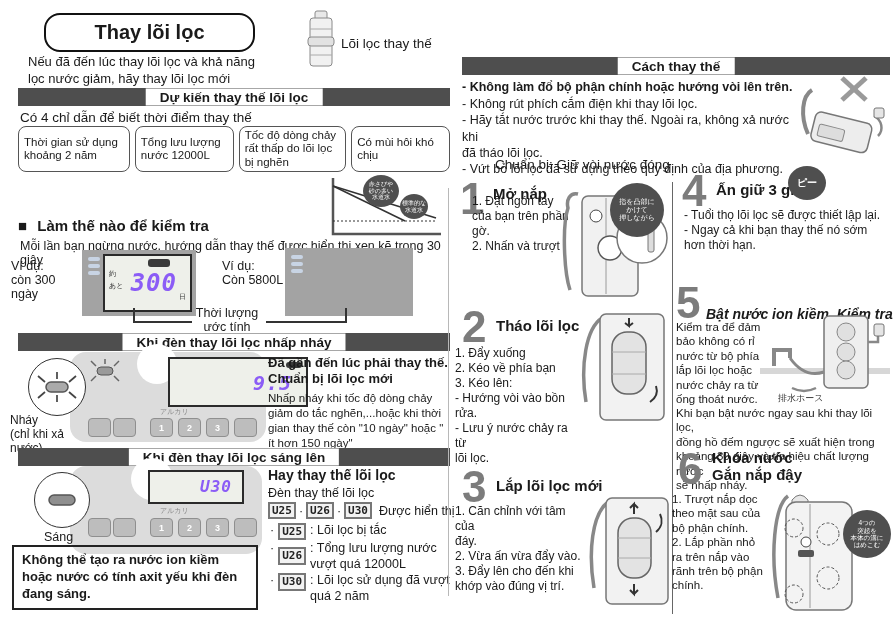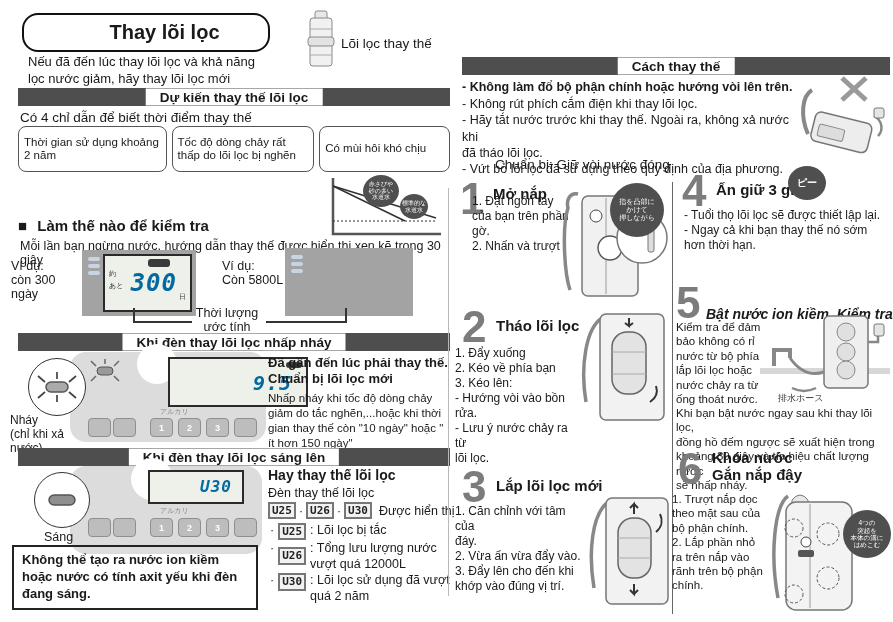--- a/index.html
+++ b/index.html
@@ -10,21 +10,21 @@
   .bar{position:absolute;height:18px;background:#4e4e4e;}
   .bar .lbl{position:absolute;left:50%;top:50%;transform:translate(-50%,-50%);
             background:#fff;padding:1px 14px;font-weight:bold;font-size:13.5px;white-space:nowrap;}
   .roundtitle{border:2px solid #111;border-radius:16px;display:flex;align-items:center;
               justify-content:center;font-weight:bold;font-size:20px;}
   .ind{border:1.5px solid #555;border-radius:8px;font-size:11.5px;padding:2px 5px;
        display:flex;align-items:center;line-height:1.15;}
   .lcd-outer{position:absolute;background:#a3a3a3;display:flex;padding:4px;gap:3px;}
   .lcd{flex:1;background:#eef0ea;border:2px solid #2a2a2a;position:relative;}
   .lcd-val{position:absolute;font-family:"DejaVu Sans Mono",monospace;font-weight:bold;
-           font-style:italic;letter-spacing:1px;color:#0369a1;}
+           font-style:italic;letter-spacing:1px;color:#8b5cf6;}
   .tiny{position:absolute;font-size:7px;color:#333;}
   .modebadge{position:absolute;background:#3a3a3a;border-radius:3px;width:22px;height:8px;}
   .stripline{width:12px;height:4px;background:#c8d4e4;border-radius:2px;margin:3px 0 0 2px;}
   .badge{font-family:"DejaVu Sans Mono",monospace;font-weight:bold;font-size:11px;
          border:2px solid #777;background:#f2f2f2;padding:0 2px;color:#222;white-space:nowrap;}
   .step-num{position:absolute;font-size:44px;font-weight:bold;color:#7c7c7c;line-height:.85;}
   .step-title{position:absolute;font-weight:bold;font-size:15px;line-height:1.1;}
   .body12{position:absolute;font-size:12px;line-height:1.25;}
   .bubble{position:absolute;background:#4f4f4f;color:#fff;border-radius:50%;
           display:flex;align-items:center;justify-content:center;text-align:center;line-height:1.15;}
@@ -34,21 +34,21 @@
        border-radius:4px;color:#fff;font-size:9px;font-weight:bold;
        display:flex;align-items:center;justify-content:center;}
   .zoomcircle{position:absolute;border:1.5px solid #333;border-radius:50%;background:#fff;
               display:flex;align-items:center;justify-content:center;}
   .conn{position:absolute;}
   .vdiv{position:absolute;width:0;}
 </style>
 </head>
 <body>
 
-<div class="abs roundtitle" style="left:22px;top:13px;width:207px;height:35px;padding-left:37px;">
+<div class="abs roundtitle" style="left:44px;top:13px;width:207px;height:35px;">
   <span>Thay lõi lọc</span>
 </div>
 
 <svg class="abs" style="left:303px;top:9px;" width="36" height="64" viewBox="0 0 36 64">
   <rect x="12" y="2" width="12" height="9" rx="2" fill="#e8e8e8" stroke="#8a8a8a"></rect>
   <rect x="7" y="9" width="22" height="48" rx="3" fill="#f1f1f1" stroke="#8a8a8a"></rect>
   <rect x="5" y="28" width="26" height="9" rx="3" fill="#e2e2e2" stroke="#8a8a8a"></rect>
   <line x1="7" y1="20" x2="29" y2="20" stroke="#aaa"></line>
   <line x1="7" y1="46" x2="29" y2="46" stroke="#aaa"></line>
 </svg>
@@ -58,20 +58,21 @@
 lọc nước giảm, hãy thay lõi lọc mới</div>
 
 <div class="bar" style="left:18px;top:88px;width:432px;">
   <span class="lbl">Dự kiến thay thế lõi lọc</span>
 </div>
 
 <div class="abs" style="left:20px;top:110px;font-size:13.5px;">Có 4 chỉ dẫn để biết thời điểm thay thế</div>
 
 <div class="abs" style="left:18px;top:126px;width:432px;height:46px;display:flex;gap:5px;">
   <div class="ind" style="flex:1.15;">Thời gian sử dụng khoảng 2 năm</div>
+  <div class="ind" style="flex:1.0;">Tổng lưu lượng nước 12000L</div>
   <div class="ind" style="flex:1.1;">Tốc độ dòng chảy rất thấp do lõi lọc bị nghẽn</div>
   <div class="ind" style="flex:1.0;">Có mùi hôi khó chịu</div>
 </div>
 
 <svg class="abs" style="left:325px;top:173px;" width="122" height="70" viewBox="0 0 122 70">
   <path d="M8 5 V61 H116" fill="none" stroke="#555" stroke-width="2.5"></path>
   <line x1="8" y1="48" x2="112" y2="48" stroke="#333" stroke-width="1" stroke-dasharray="2,2"></line>
   <line x1="8" y1="13" x2="80" y2="48" stroke="#333" stroke-width="1.5"></line>
   <line x1="8" y1="13" x2="111" y2="45" stroke="#333" stroke-width="1.5"></line>
 </svg>

